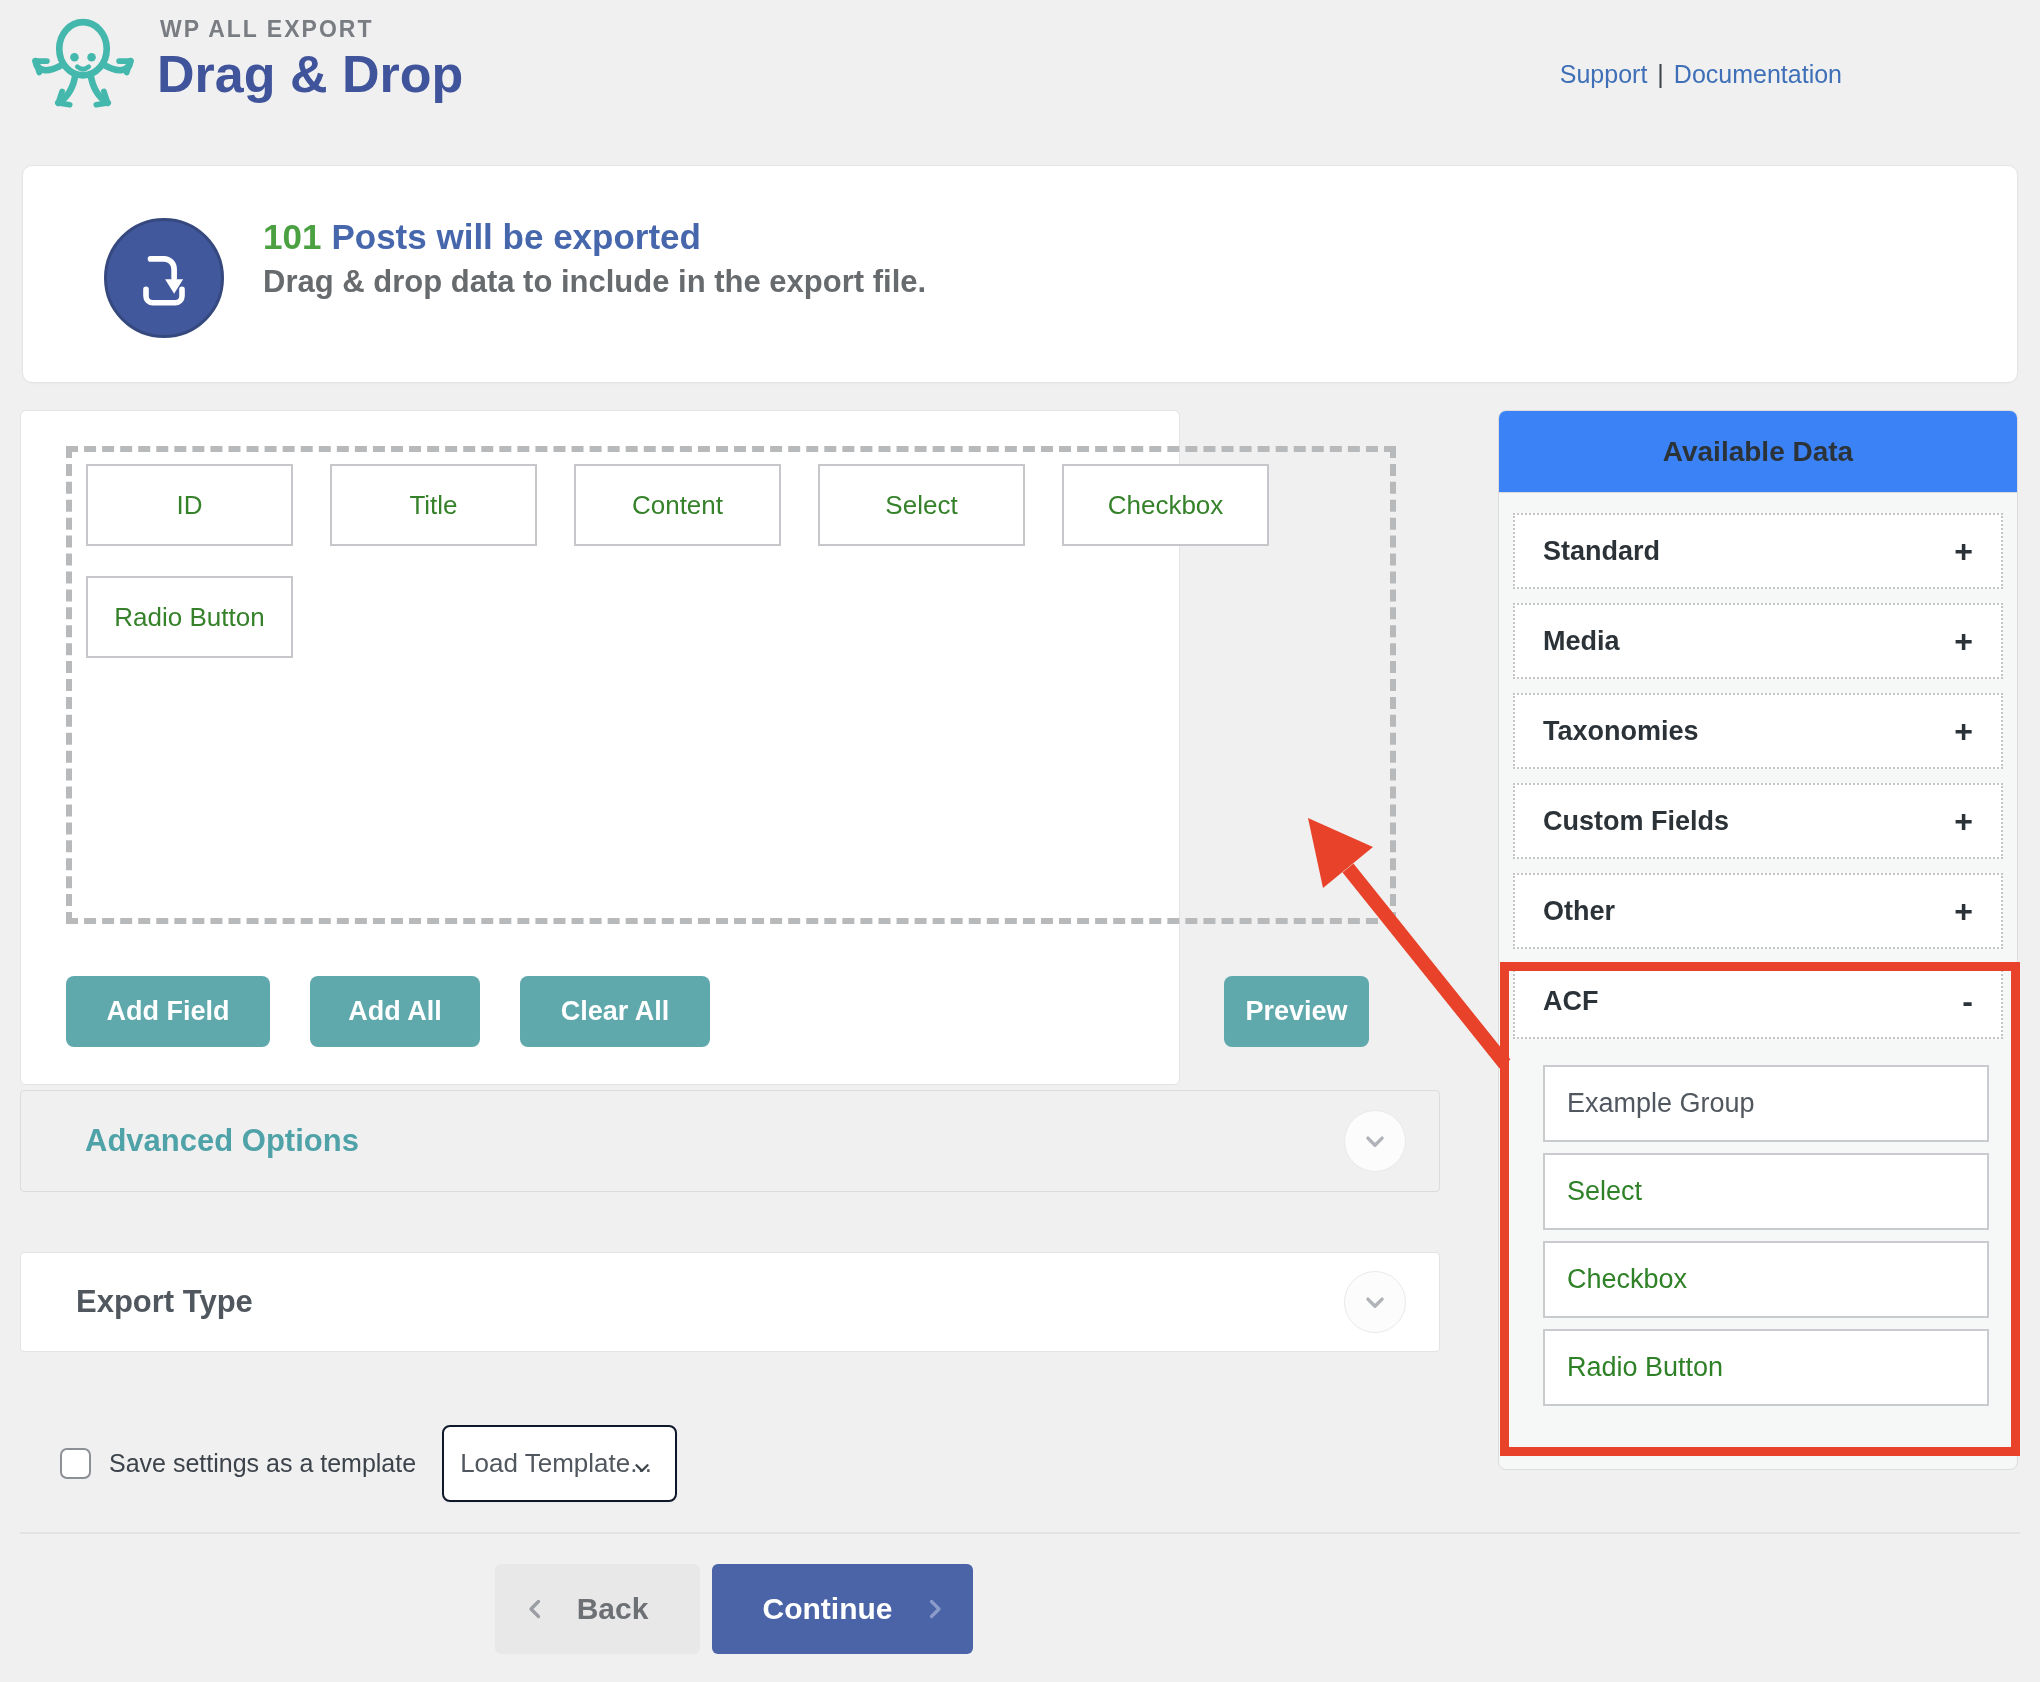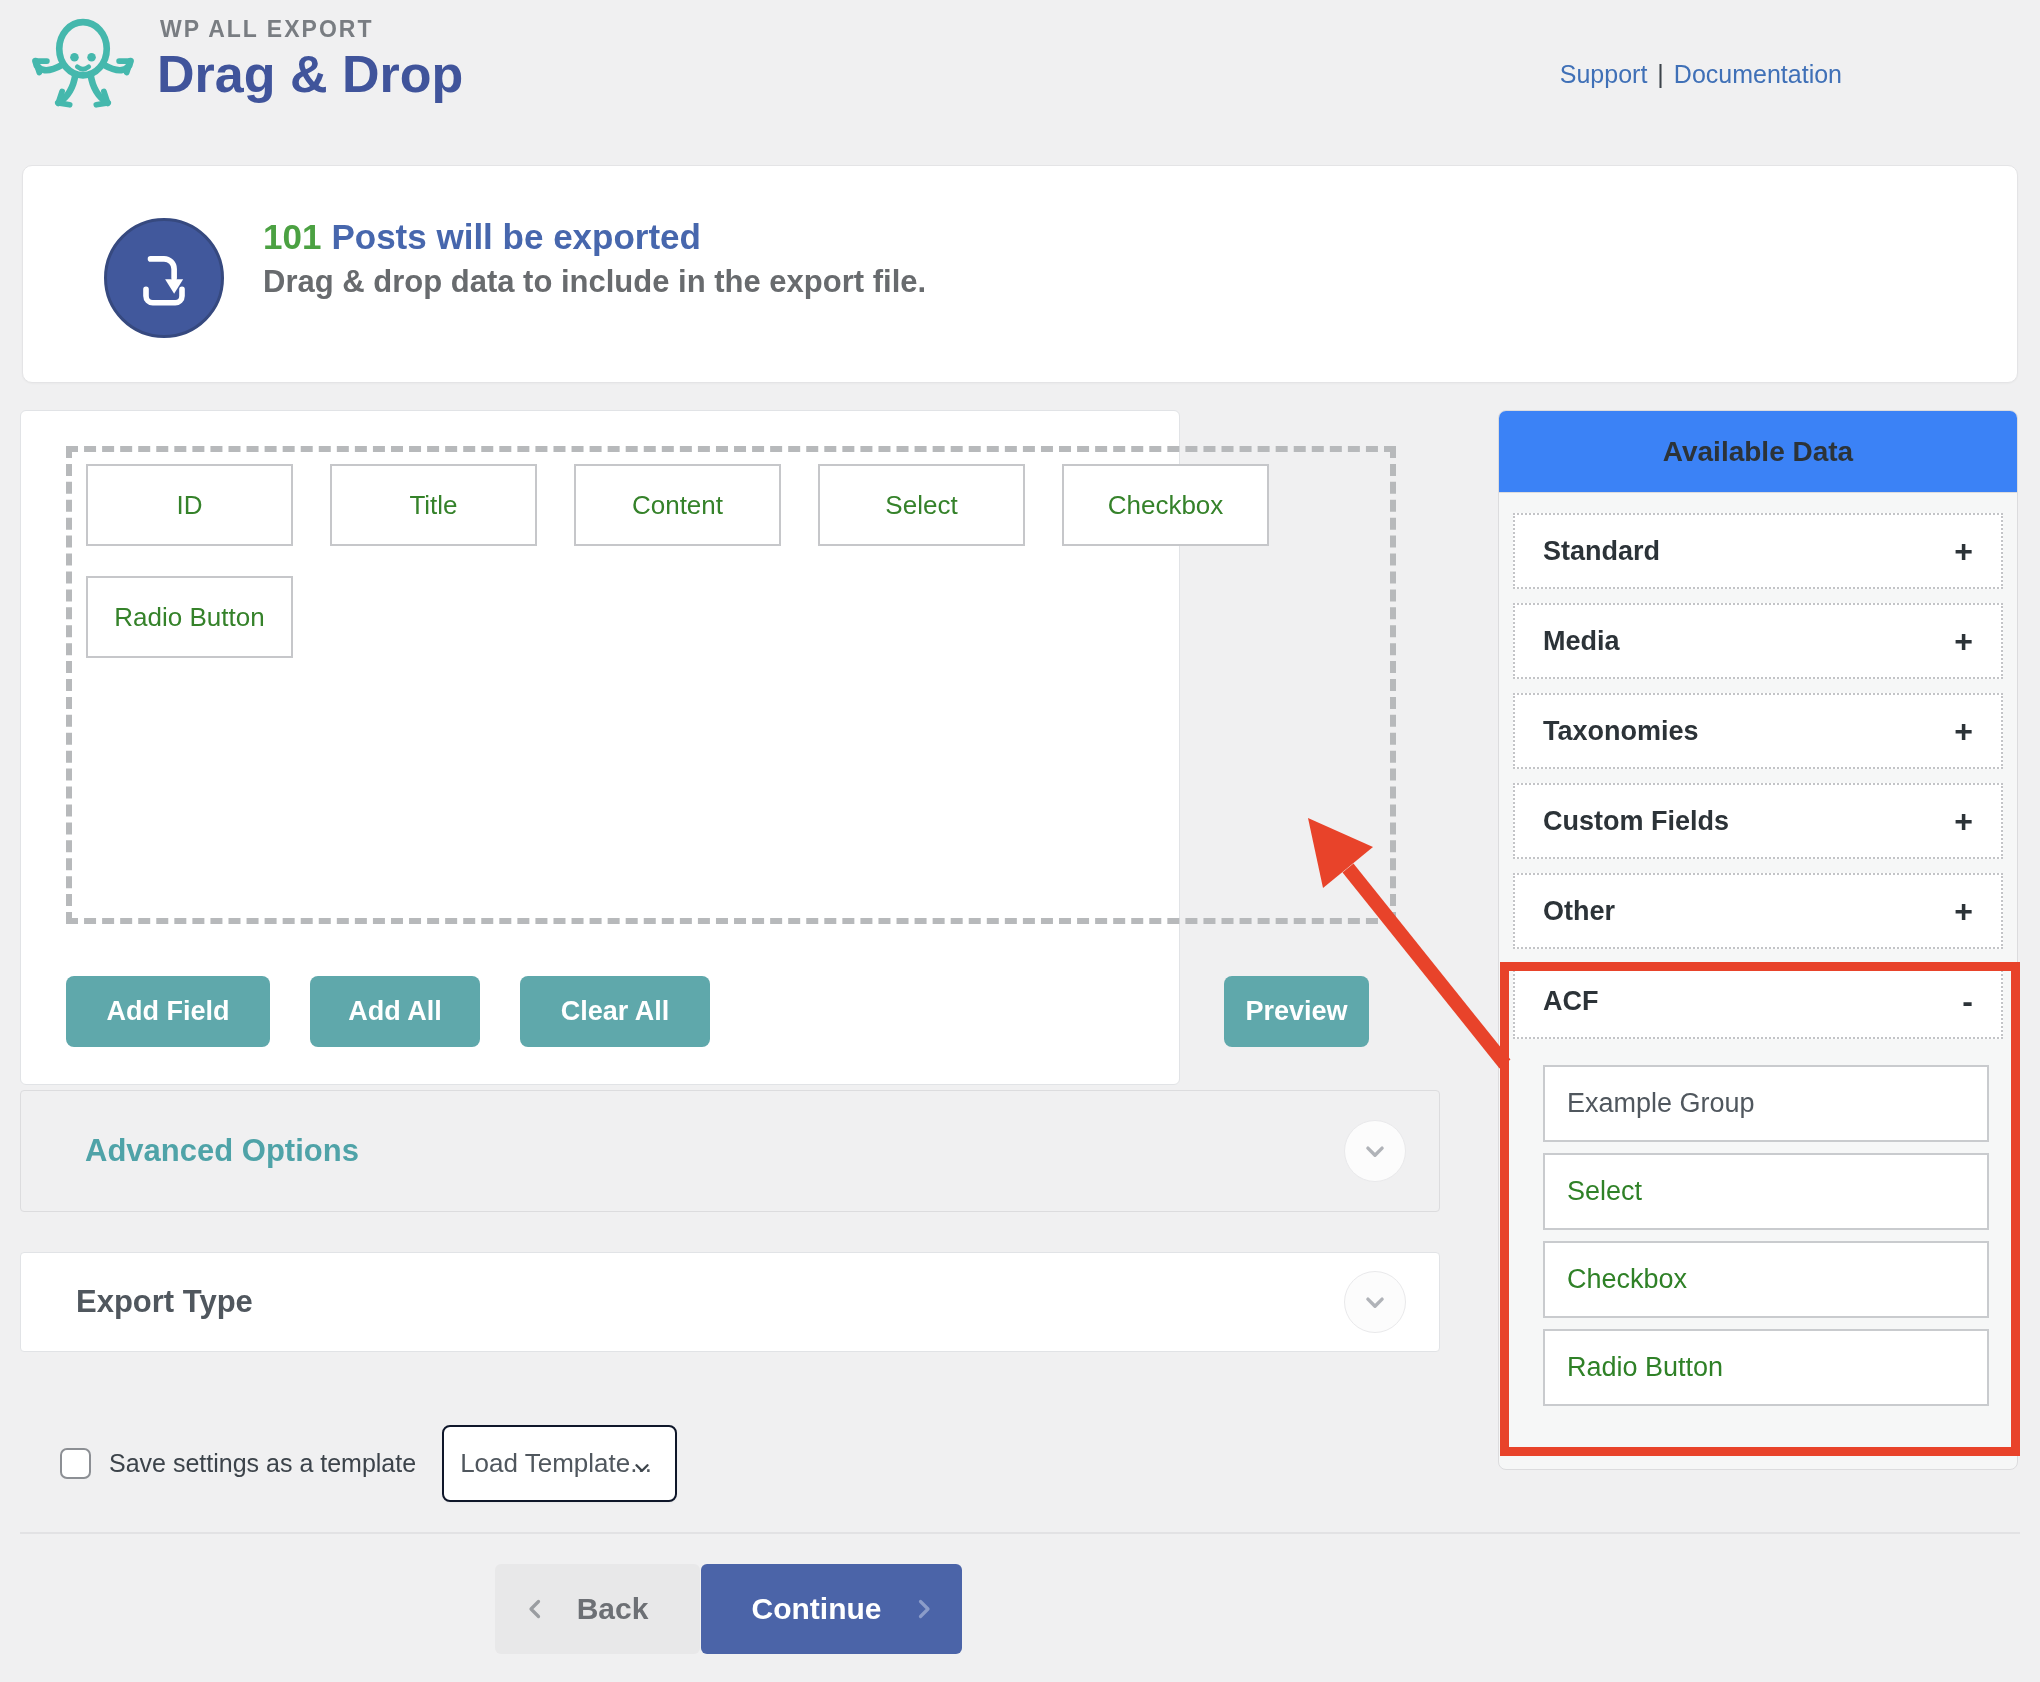--- a/index.html
+++ b/index.html
@@ -81,21 +81,21 @@
   .btn-add-all { width: 170px; }
   .btn-clear-all { width: 190px; }
   .btn-preview { width: 145px; margin-left: auto; margin-right: 27px; }
 
   
   .collapse-bar {
     position: absolute; left: 20px; width: 1420px;
     border-radius: 4px; cursor: pointer;
   }
   .collapse-bar.advanced {
-    top: 1090px; height: 122px;
+    top: 1090px; height: 102px;
     background: #f0f0f1; border: 1px solid #dcdcde; padding-left: 32px;
   }
   .collapse-bar.export {
     top: 1252px; height: 100px;
     background: #fff; border: 1px solid #e1e3e6;
   }
   .adv-label {
     position: absolute; left: 64px; top: 50%; transform: translateY(-50%);
     font-size: 31px; font-weight: 700; color: var(--teal-text, #4fa3a8);
   }
@@ -134,21 +134,21 @@
   .template-select .sel-chev { position: absolute; right: 22px; top: 28px; }
 
   .divider {
     position: absolute; left: 20px; right: 20px; top: 1532px; height: 2px;
     background: #e2e2e4;
   }
 
   
   .footer-buttons {
     position: absolute; left: 495px; top: 1564px; height: 90px;
-    display: flex; gap: 1px;
+    display: flex; gap: 12px;
   }
   .btn-back {
     width: 205px; height: 90px; border: none; border-radius: 6px;
     background: var(--back-bg, #e8e8e9); color: var(--back-text, #6d7075);
     font-family: inherit; font-size: 30px; font-weight: 700;
     display: flex; align-items: center; padding: 0 26px; cursor: pointer;
   }
   .btn-back .label { flex: 1; text-align: center; }
   .btn-continue {
     width: 261px; height: 90px; border: none; border-radius: 6px;

